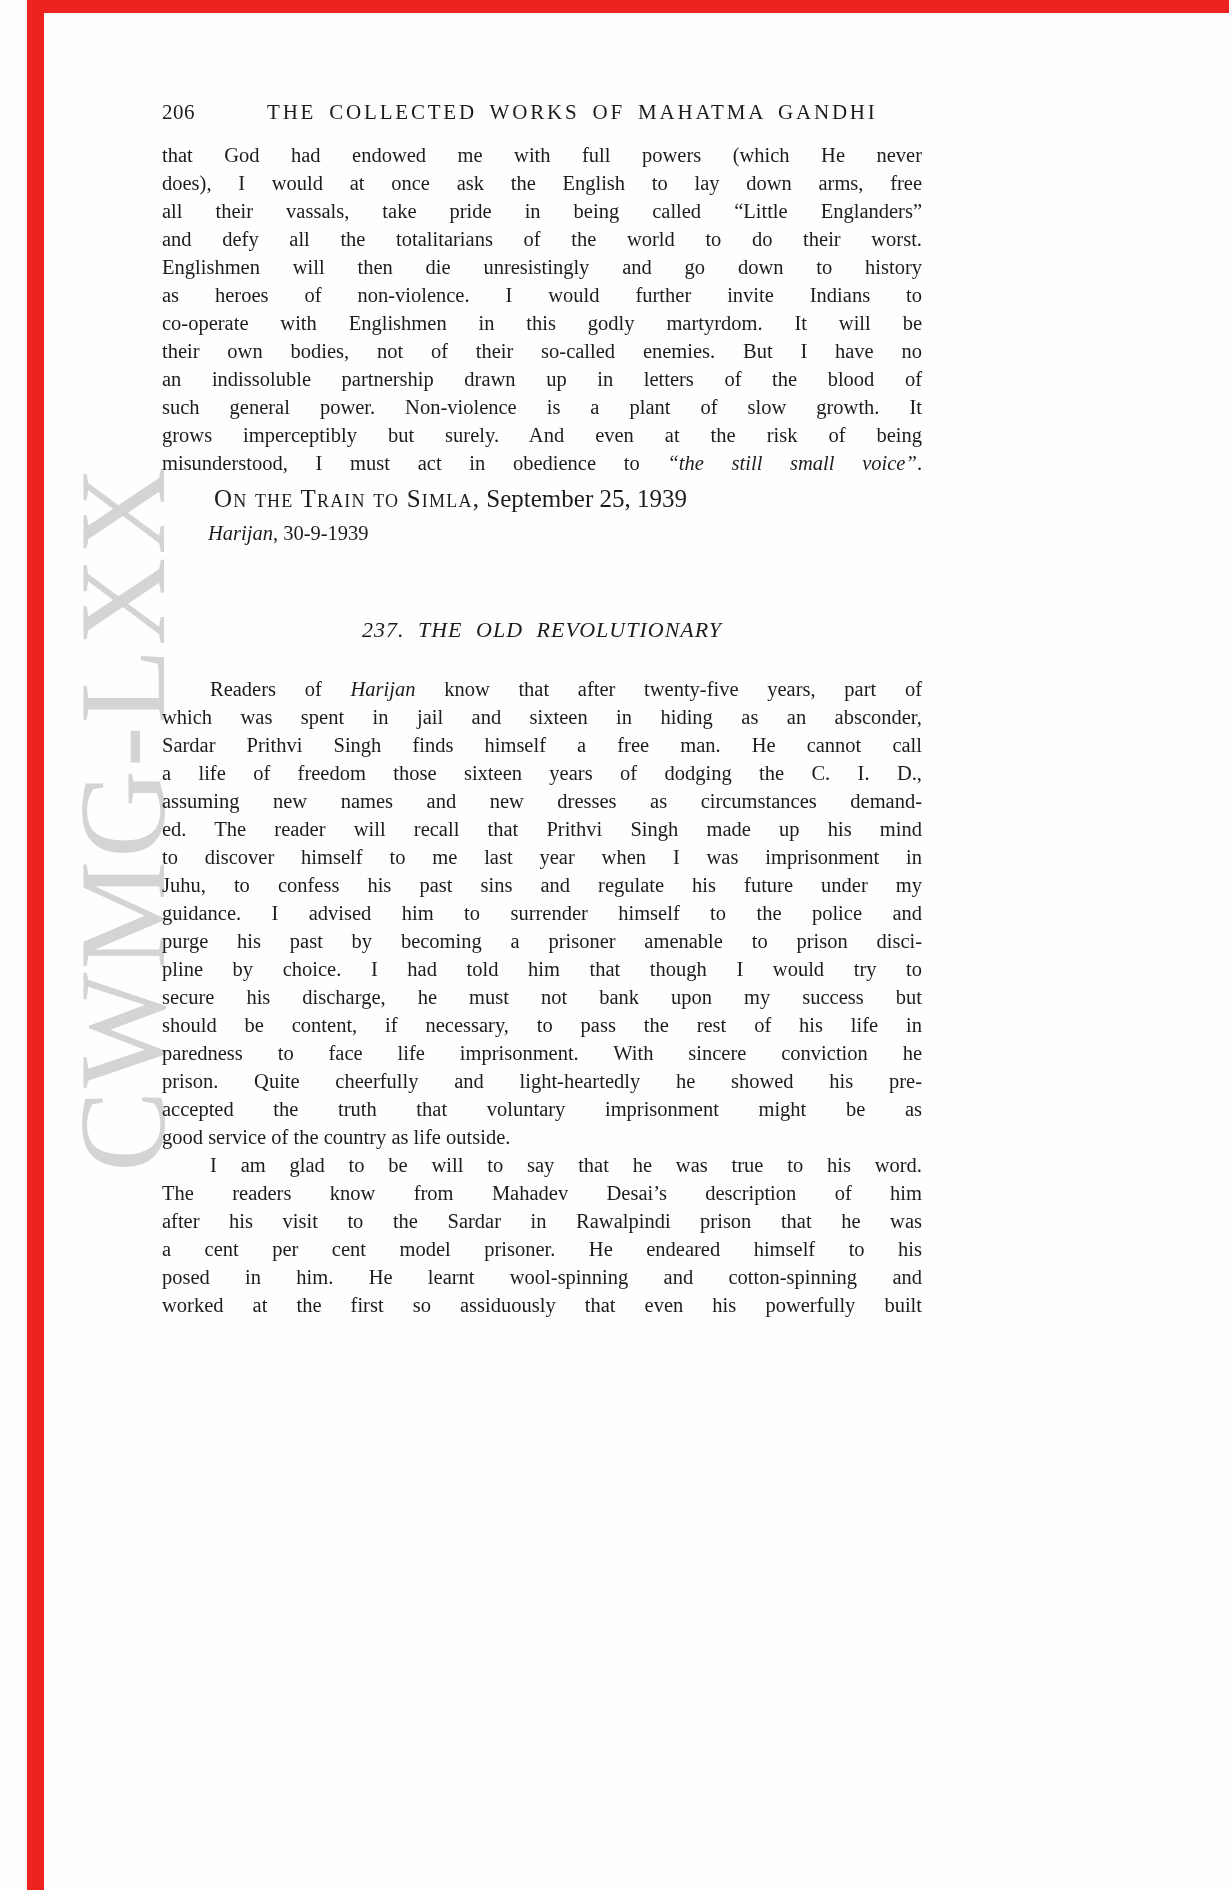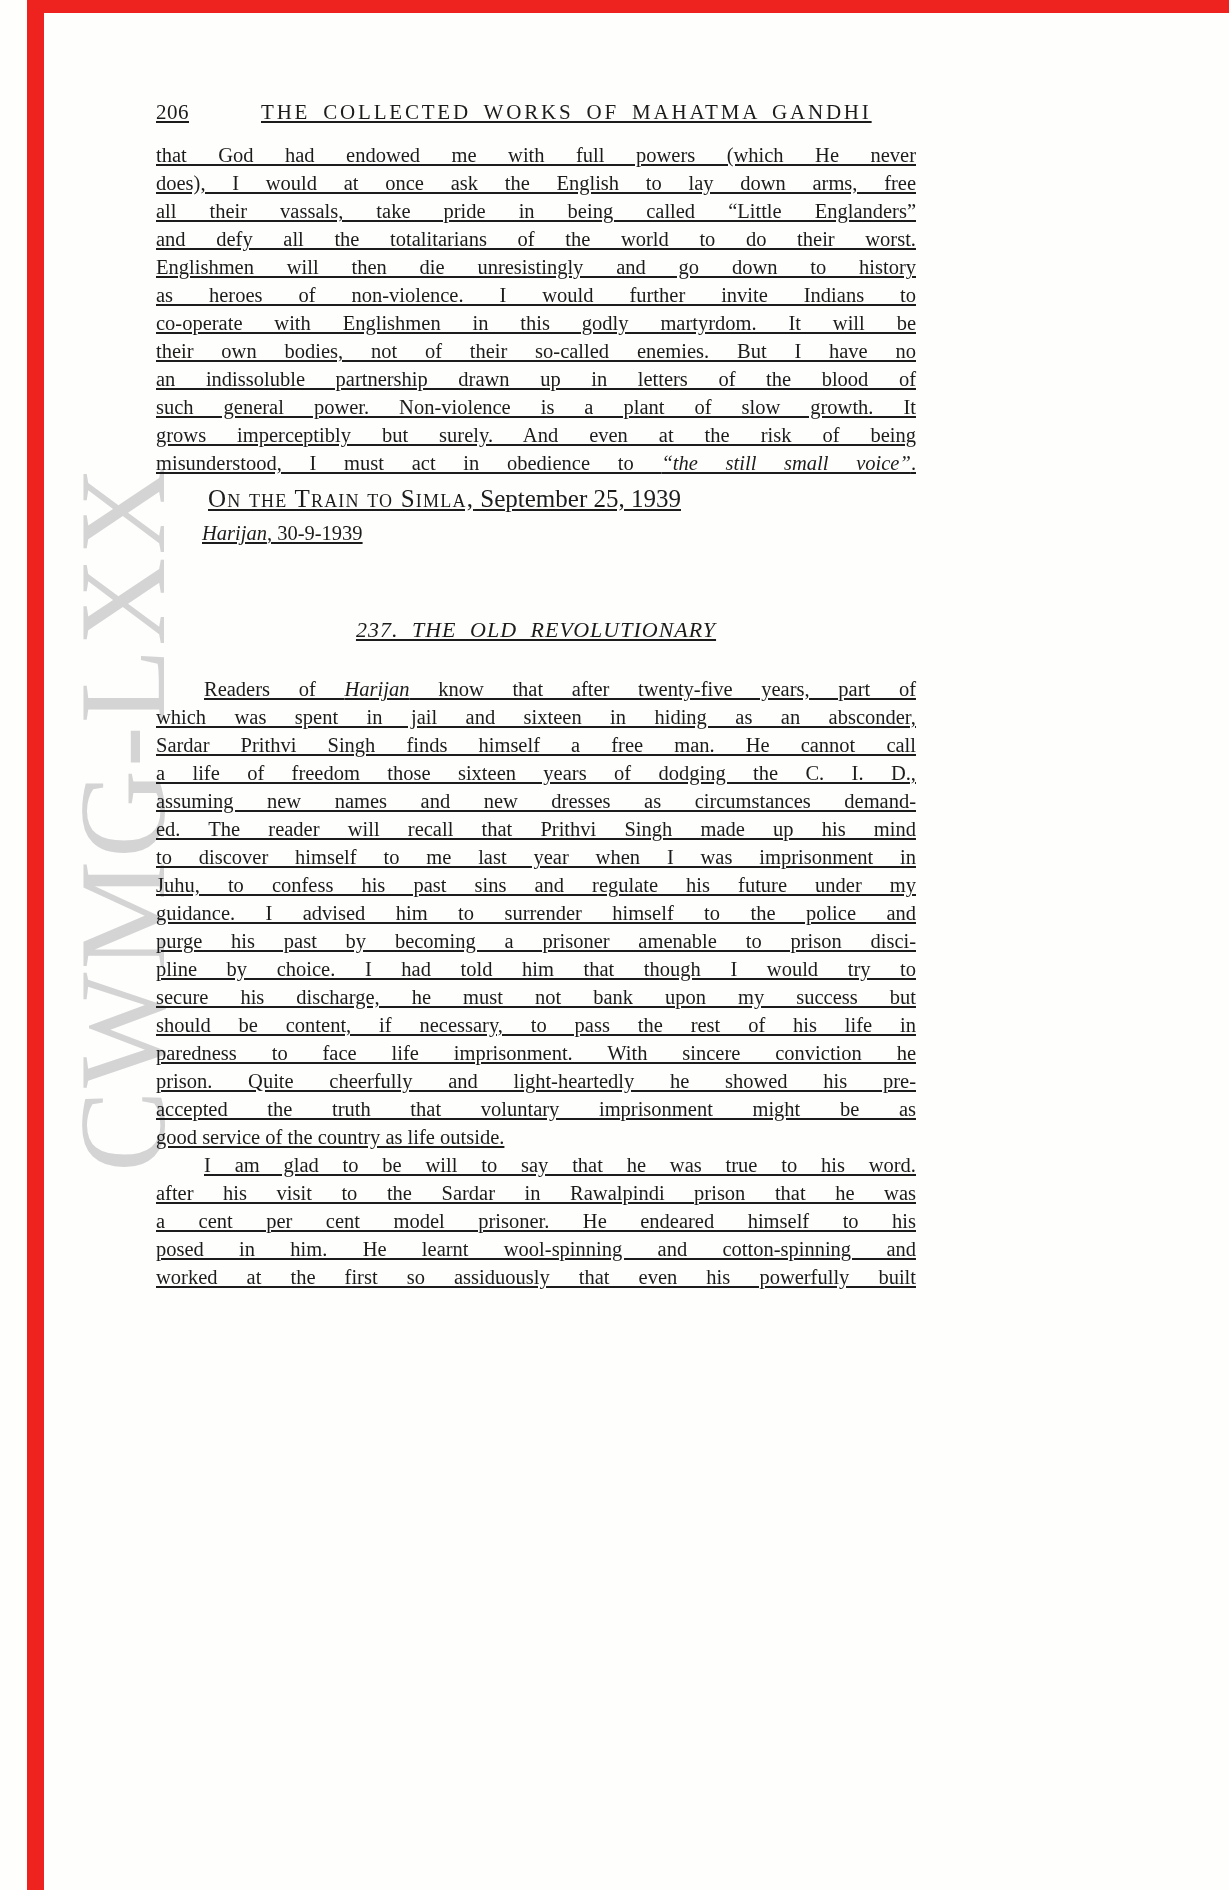--- a/index.html
+++ b/index.html
@@ -20,21 +20,21 @@
     transform-origin:0 0;
     transform:rotate(-90deg);
     font-size:122px;
     line-height:1;
     letter-spacing:3px;
     color:#d4d4d4;
     white-space:nowrap;
     z-index:0;
     user-select:none;
   }
-  .text-col{position:absolute;left:156px;top:0;width:760px;z-index:1;text-decoration:underline;}
+  .text-col{position:absolute;left:162px;top:0;width:760px;z-index:1;}
   .header{margin-top:100px;margin-bottom:16px;display:flex;align-items:baseline;}
   .page-num{font-size:21px;letter-spacing:0.5px;}
   .running-title{font-size:21px;letter-spacing:2.8px;word-spacing:5px;margin-left:72px;}
   .para{font-size:20.5px;line-height:28px;}
   .line{text-align:justify;min-height:28px;}
   .line.j{text-align-last:justify;}
   .line.ind{text-indent:48px;}
   .dateline{font-size:25px;line-height:28px;margin-top:8px;margin-left:52px;}
   .sc{font-variant:small-caps;letter-spacing:1.2px;}
   .source{font-size:20.5px;line-height:28px;margin-top:6px;margin-left:46px;}
@@ -104,20 +104,21 @@
         <div class="line j">secure his discharge, he must not bank upon my success but</div>
         <div class="line j">should be content, if necessary, to pass the rest of his life in</div>
         <div class="line j">paredness to face life imprisonment. With sincere conviction he</div>
         <div class="line j">prison. Quite cheerfully and light-heartedly he showed his pre-</div>
         <div class="line j">accepted the truth that voluntary imprisonment might be as</div>
         <div class="line">good service of the country as life outside.</div>
       </div>
 
     <div class="para indent">
         <div class="line j ind">I am glad to be will to say that he was true to his word.</div>
+        <div class="line j">The readers know from Mahadev Desai’s description of him</div>
         <div class="line j">after his visit to the Sardar in Rawalpindi prison that he was</div>
         <div class="line j">a cent per cent model prisoner. He endeared himself to his</div>
         <div class="line j">posed in him. He learnt wool-spinning and cotton-spinning and</div>
         <div class="line j">worked at the first so assiduously that even his powerfully built</div>
       </div>
 
   </div>
 </div>
 
 </body></html>

